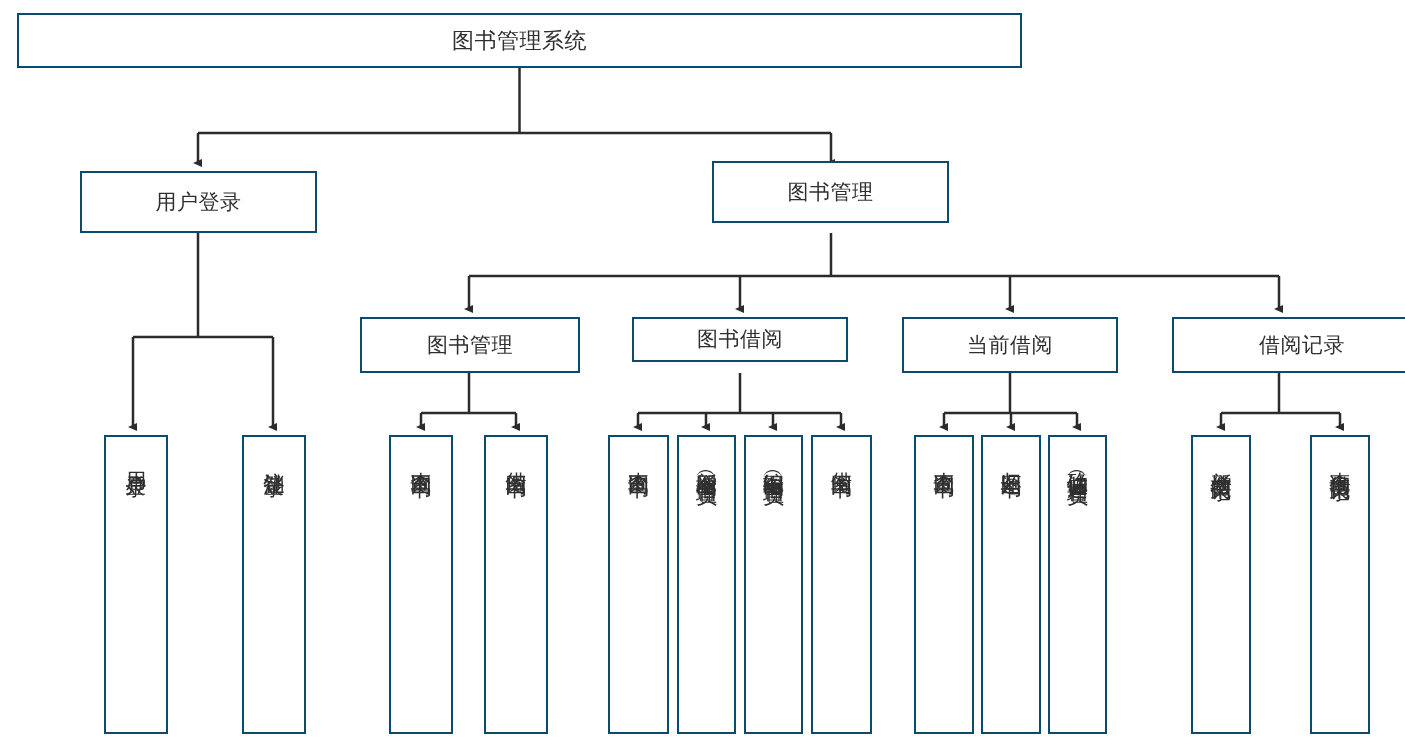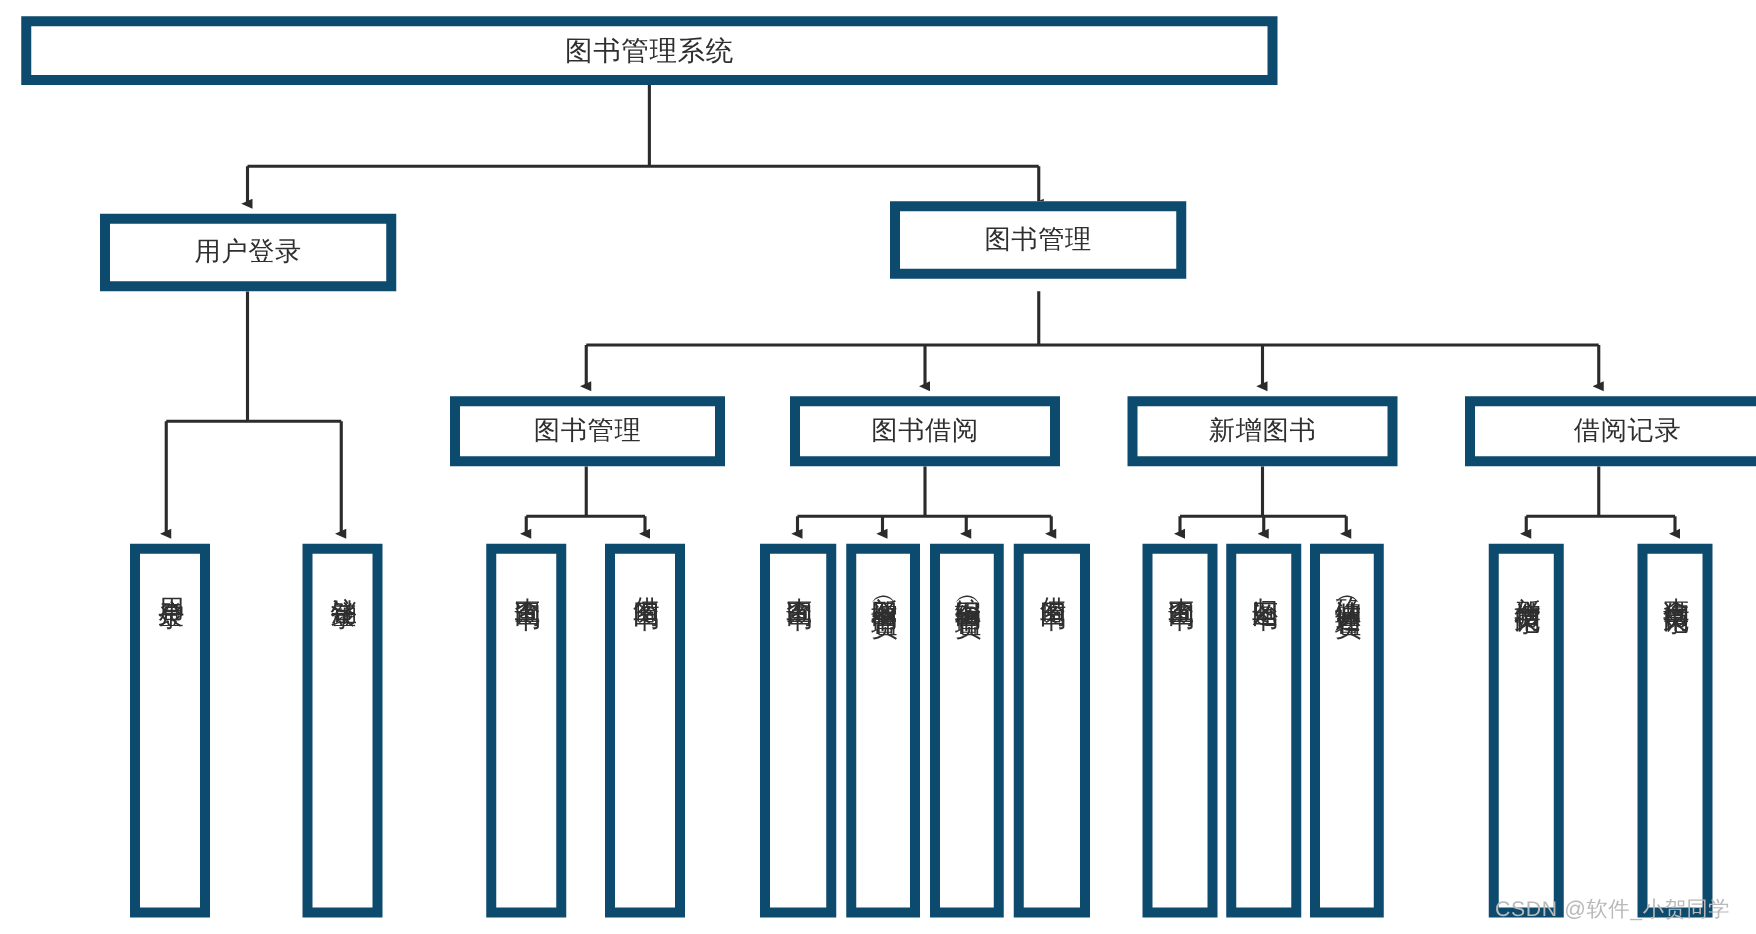--- a/index.html
+++ b/index.html
@@ -23,21 +23,21 @@
     left: 0;
     top: 0;
     width: 1405px;
     height: 747px;
     pointer-events: none;
   }
   .node {
     position: absolute;
     box-sizing: border-box;
     background: #ffffff;
-    border: 8px solid #0c4a6e;
+    border: 2px solid #0c4a6e;
     display: flex;
     align-items: center;
     justify-content: center;
     color: #2f2f2f;
     z-index: 3;
   }
   .node .label {
     display: block;
     text-align: center;
     line-height: 1.18;
@@ -135,25 +135,25 @@
   <div class="node horiz" id="n-user-login" style="left: 80px; top: 171px; width: 237px; height: 62px;">
     <span class="label">用户登录</span>
   </div>
   <div class="node horiz" id="n-book-manage" style="left: 712px; top: 161px; width: 237px; height: 62px;">
     <span class="label">图书管理</span>
   </div>
 
   <div class="node horiz" id="n-new-book-rec" style="left: 360px; top: 317px; width: 220px; height: 56px;">
     <span class="label">图书管理</span>
   </div>
-  <div class="node horiz" id="n-book-borrow" style="left: 632px; top: 317px; width: 216px; height: 56px;">
+  <div class="node horiz" id="n-book-borrow" style="left: 632px; top: 317px; width: 216px; height: 45px;">
     <span class="label">图书借阅</span>
   </div>
   <div class="node horiz" id="n-current-borrow" style="left: 902px; top: 317px; width: 216px; height: 56px;">
-    <span class="label">新增图书</span>
+    <span class="label">当前借阅</span>
   </div>
   <div class="node horiz" id="n-borrow-record" style="left: 1172px; top: 317px; width: 260px; height: 56px;">
     <span class="label">借阅记录</span>
   </div>
 
   <div id="leaf-host">
       <div class="node vert" style="left: 104px; top: 435px; width: 64px; height: 299px;">
         <span class="label" style="margin-top: 18px;">用户登录</span>
       </div>
       <div class="node vert" style="left: 242px; top: 435px; width: 64px; height: 299px;">
@@ -187,14 +187,13 @@
         <span class="label" style="margin-top: 18px;">确认归还（管理员）</span>
       </div>
       <div class="node vert" style="left: 1191px; top: 435px; width: 60px; height: 299px;">
         <span class="label" style="margin-top: 18px;">新增借阅记录</span>
       </div>
       <div class="node vert" style="left: 1310px; top: 435px; width: 60px; height: 299px;">
         <span class="label" style="margin-top: 18px;">查询借阅记录</span>
       </div>
     </div>
 
-  <div class="watermark" style="left: 1196px; top: 716px; color: rgb(185, 185, 185);">CSDN @软件_小贺同学</div>
 </div>
 
 </body></html>

